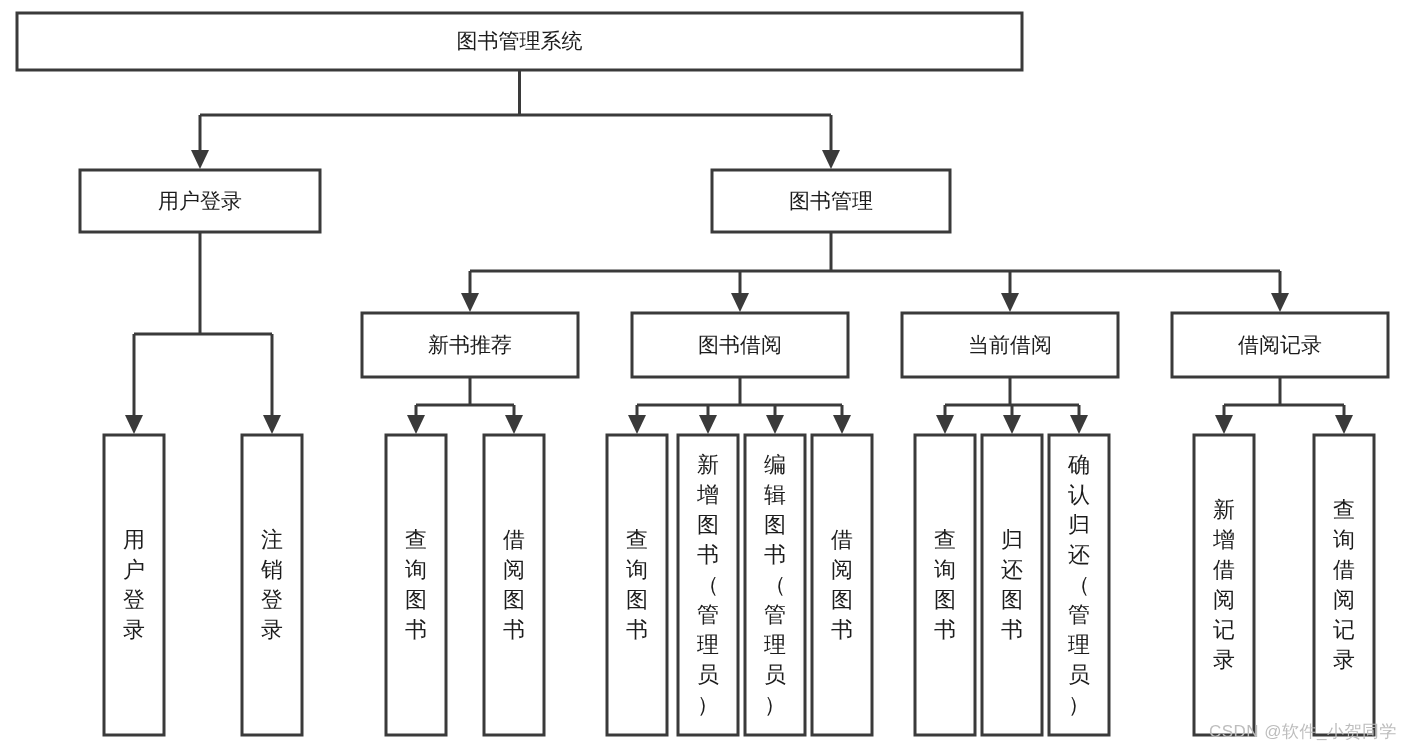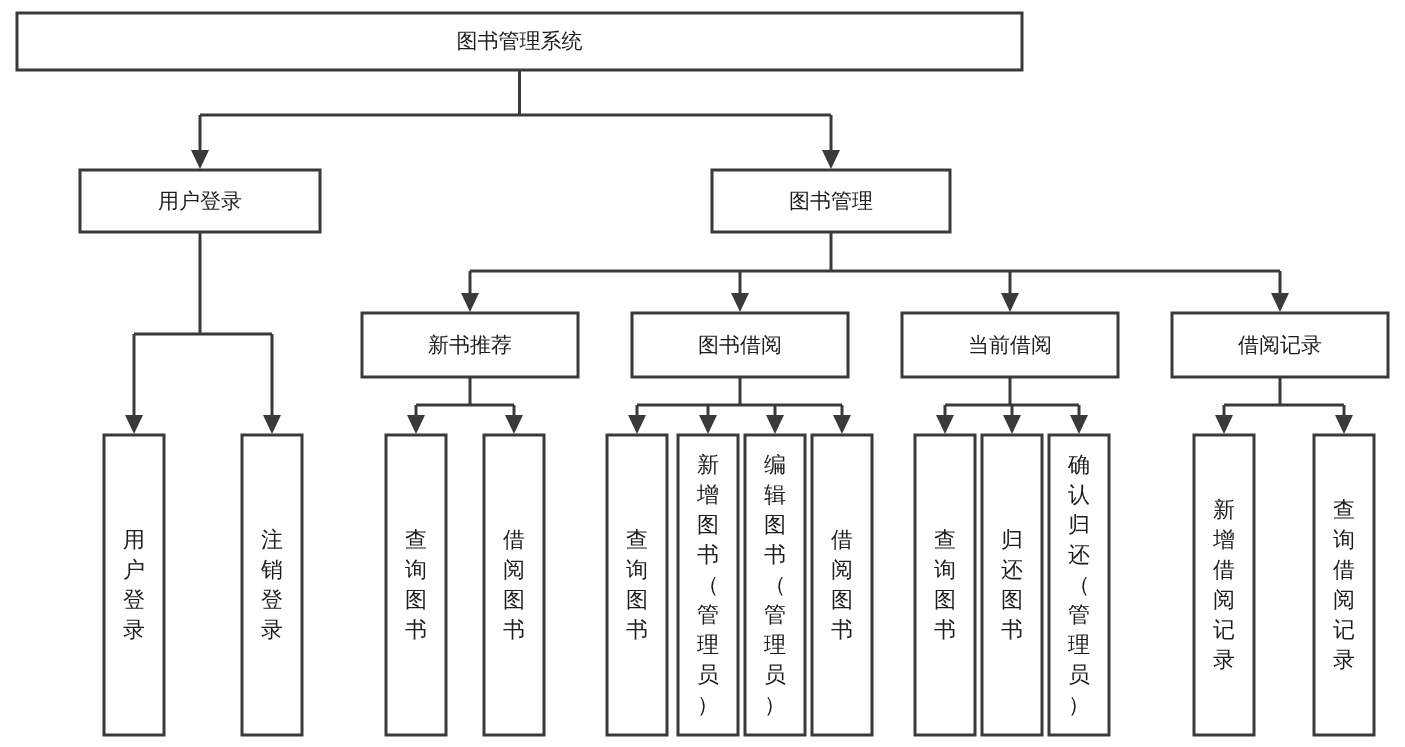--- a/index.html
+++ b/index.html
@@ -173,13 +173,14 @@
         <g>
           <rect x="1194" y="435" width="60" height="300" class="node-box"></rect>
           <text x="1224" y="517" class="node-label-vertical"><tspan x="1224" dy="0">新</tspan><tspan x="1224" dy="30">增</tspan><tspan x="1224" dy="30">借</tspan><tspan x="1224" dy="30">阅</tspan><tspan x="1224" dy="30">记</tspan><tspan x="1224" dy="30">录</tspan></text>
         </g>
         <g>
           <rect x="1314" y="435" width="60" height="300" class="node-box"></rect>
           <text x="1344" y="517" class="node-label-vertical"><tspan x="1344" dy="0">查</tspan><tspan x="1344" dy="30">询</tspan><tspan x="1344" dy="30">借</tspan><tspan x="1344" dy="30">阅</tspan><tspan x="1344" dy="30">记</tspan><tspan x="1344" dy="30">录</tspan></text>
         </g>
       </g>
   </svg>
+  <div class="watermark">CSDN @软件_小贺同学</div>
 </div>
 
 </body></html>

